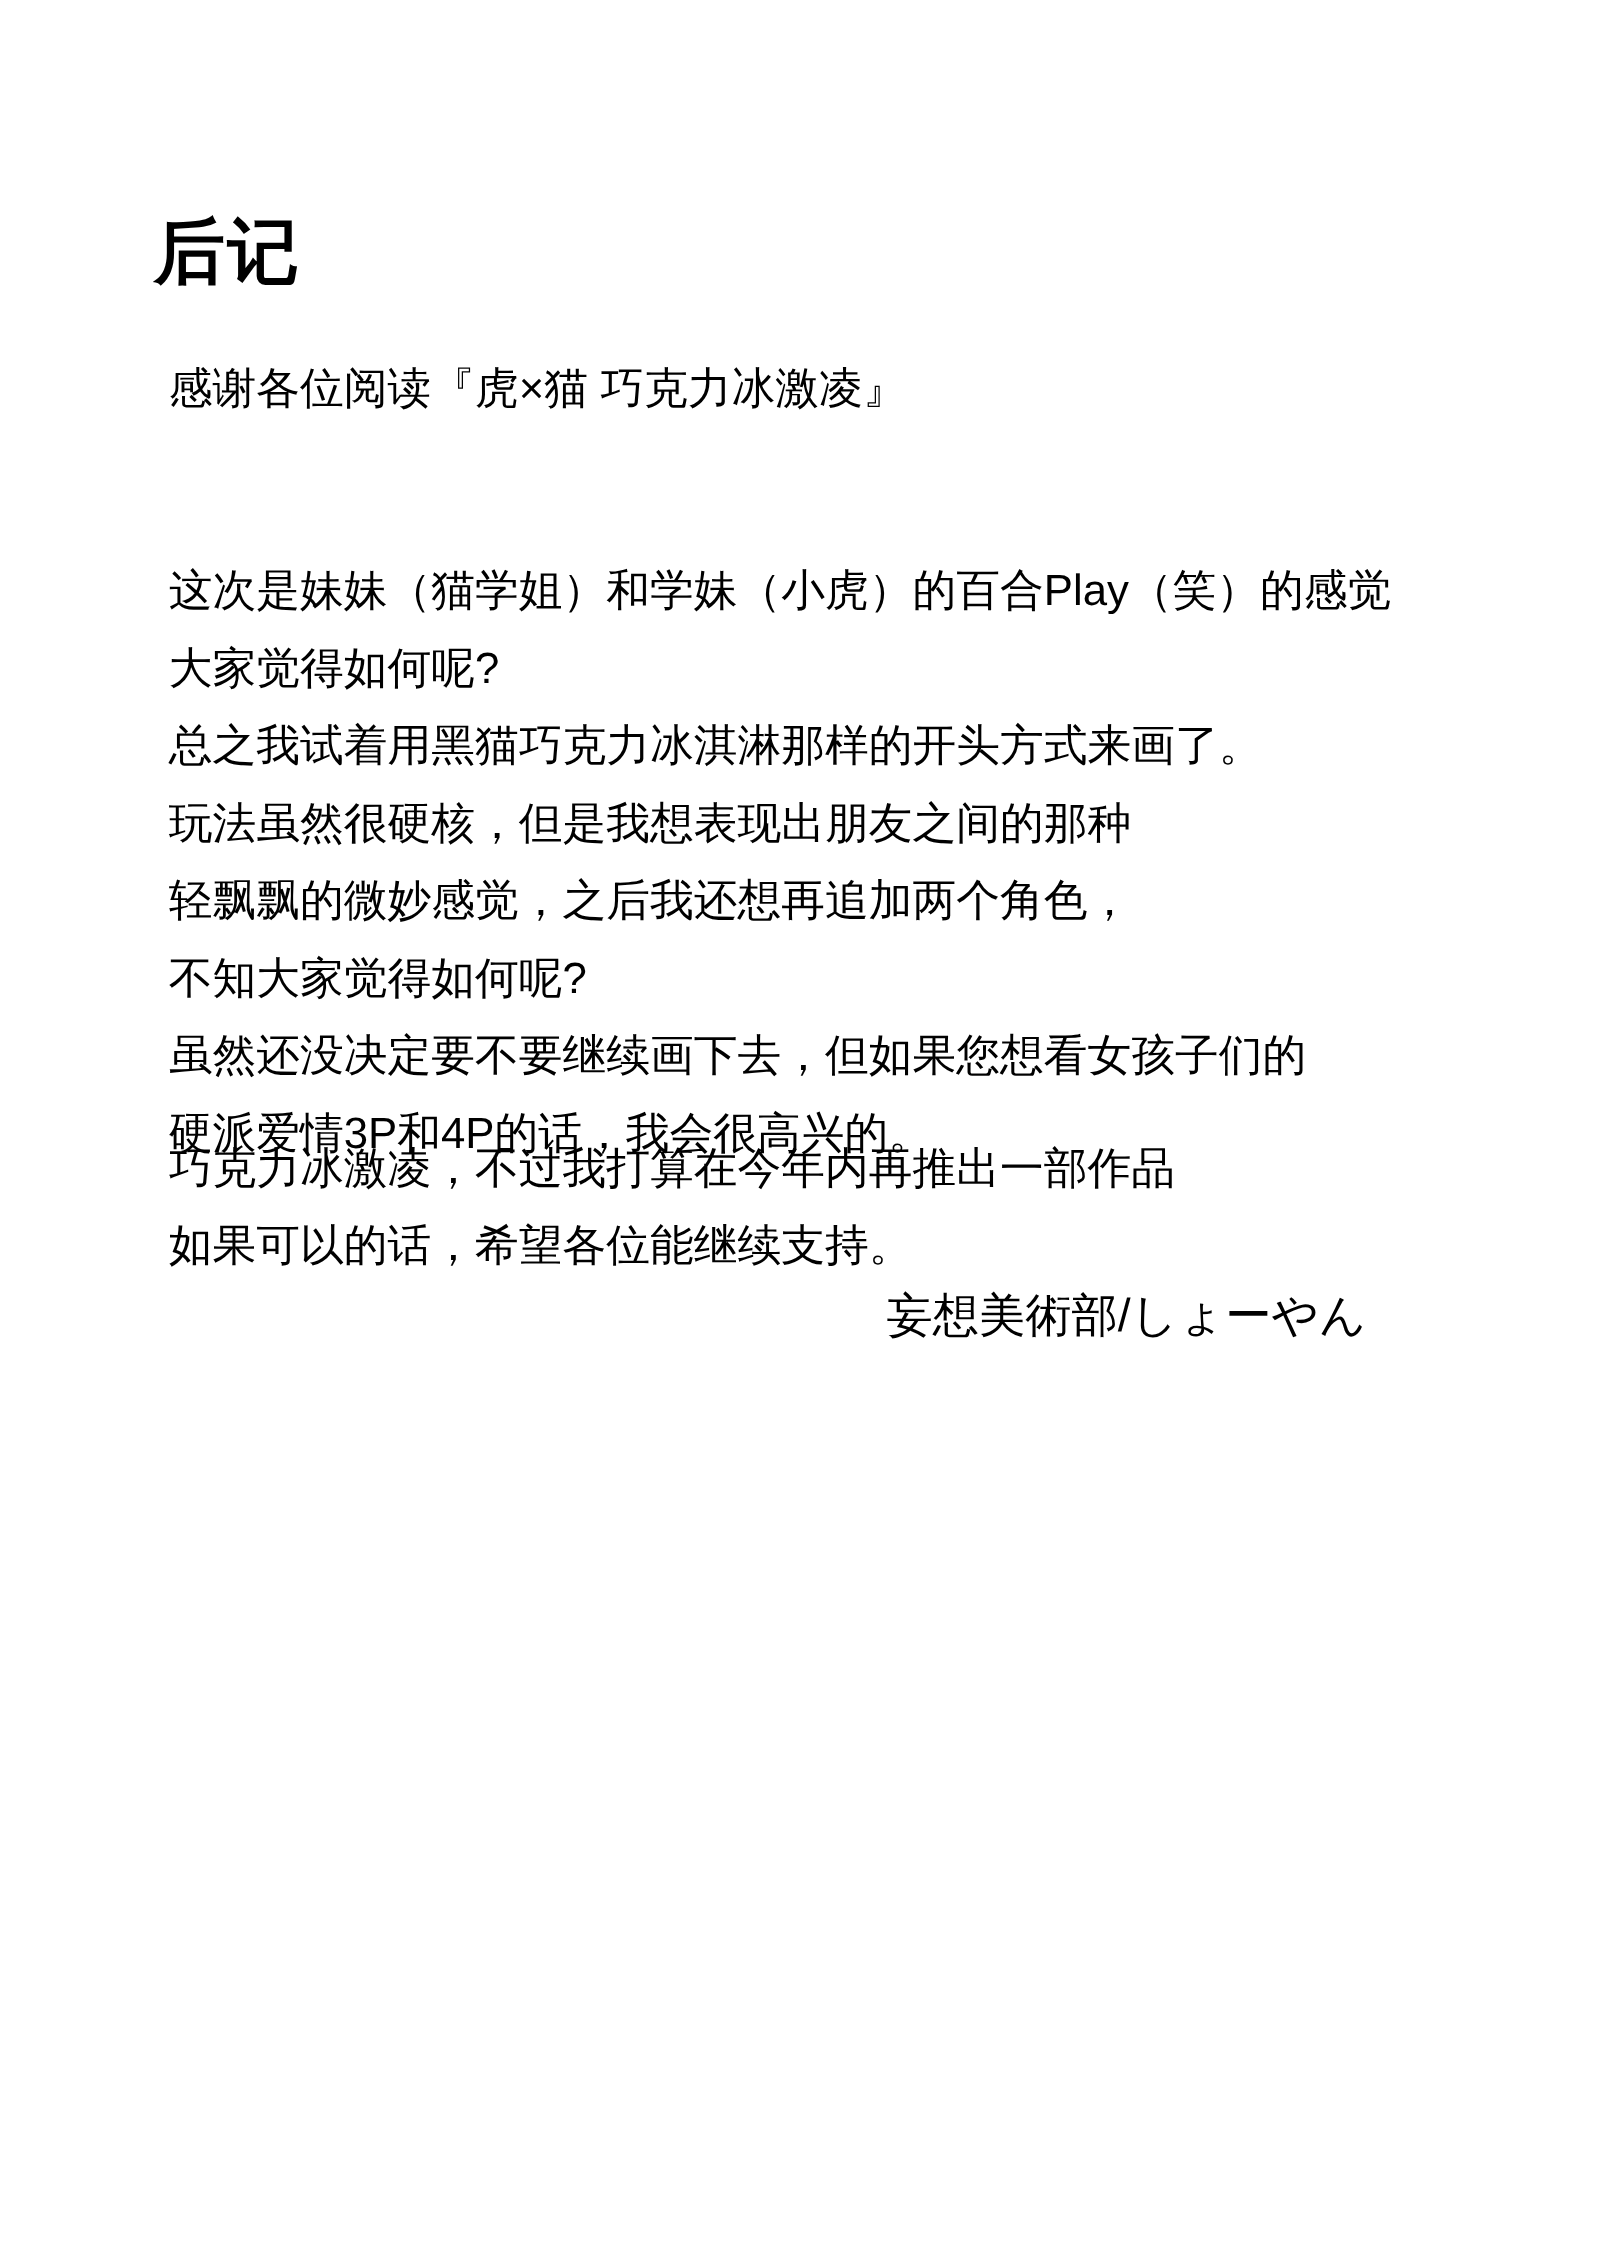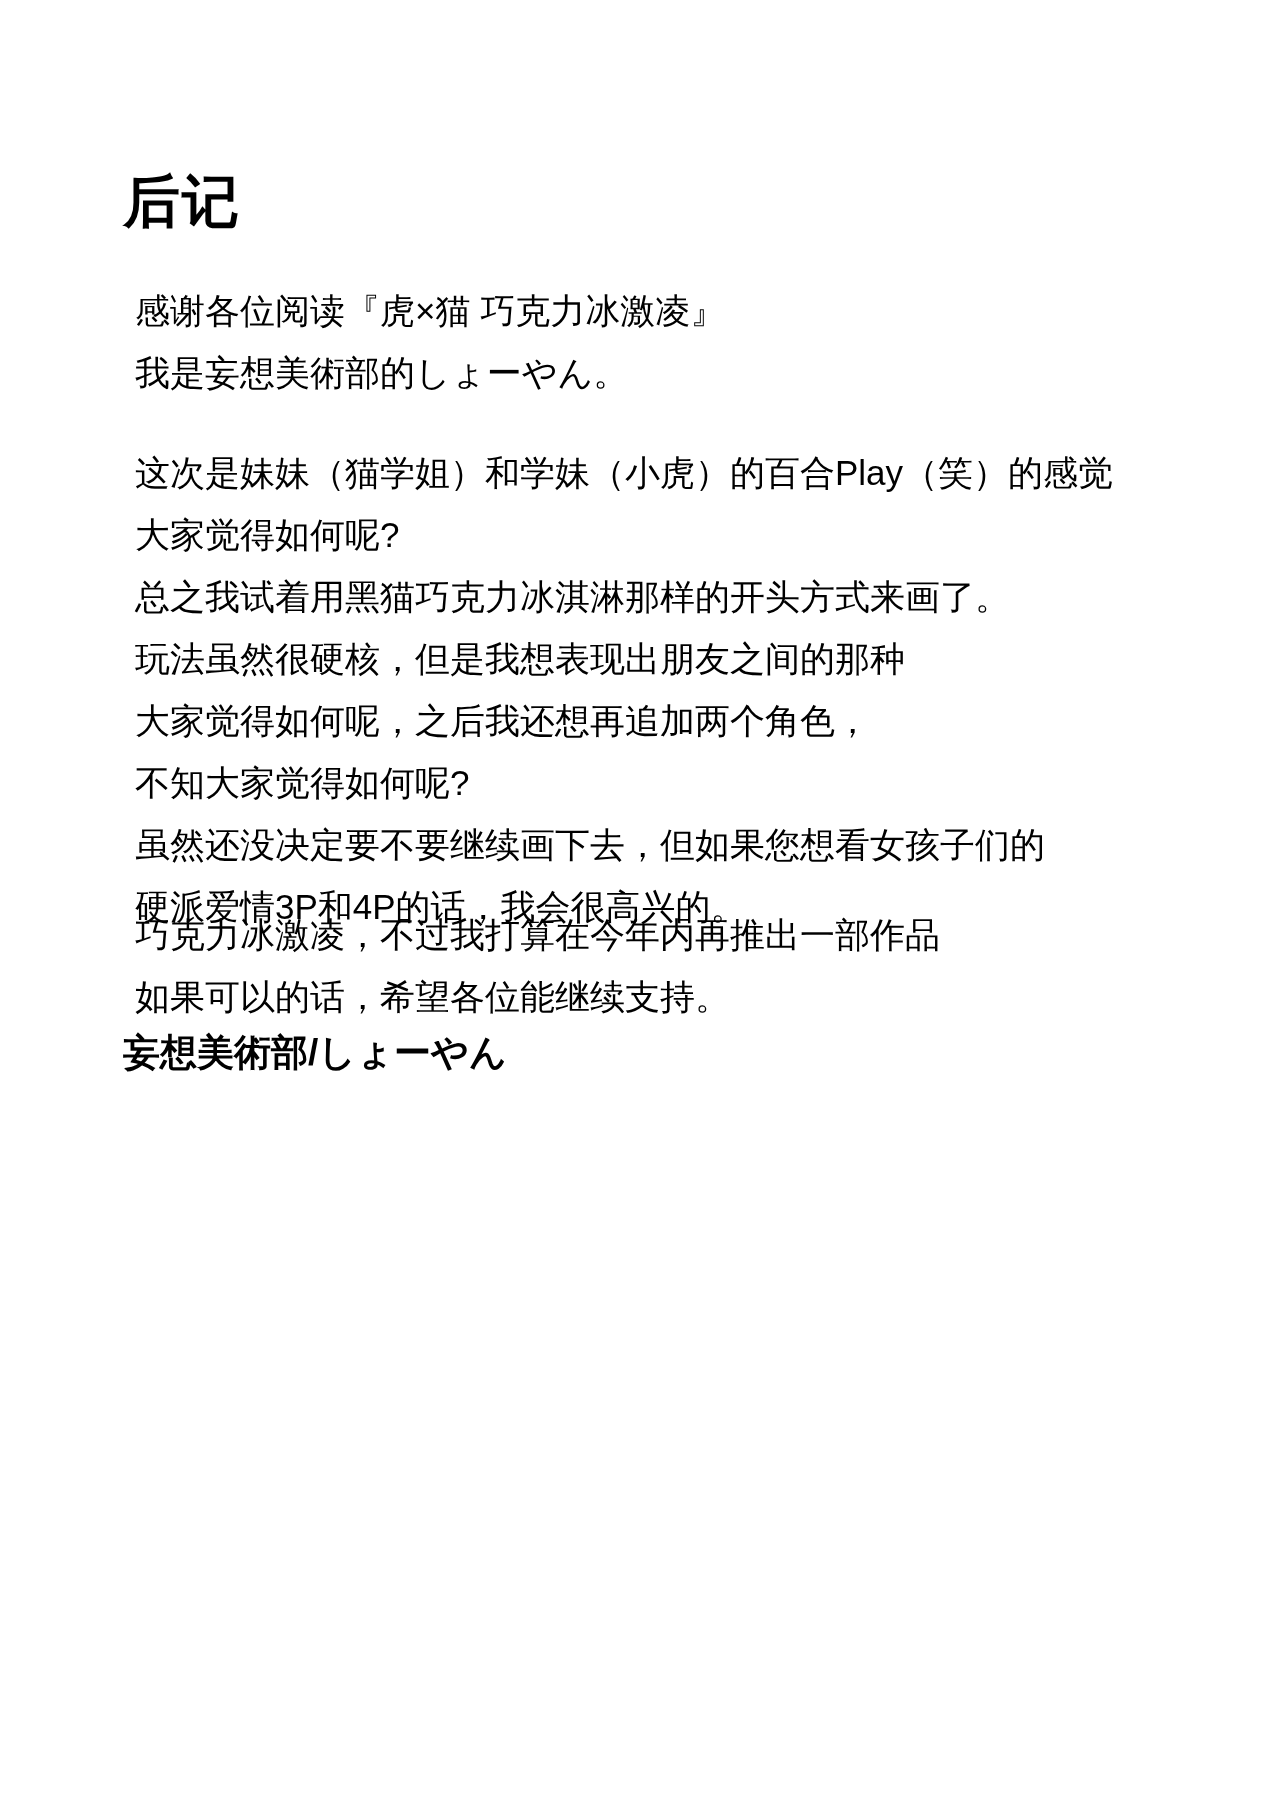--- a/index.html
+++ b/index.html
@@ -32,22 +32,23 @@
     white-space: nowrap;
   }
   .para-1 { top: 226px; }
   .para-2 { top: 388px; }
   .para-3 { top: 850px; }
   .signature {
     position: absolute;
     left: 75px;
     top: 980px;
     width: 970px;
+    text-align: right;
     font-size: 37px;
-    font-weight: 700;
+    font-weight: 400;
     white-space: nowrap;
   }
   .contact {
     position: absolute;
     left: 78px;
     top: 1585px;
     font-size: 35px;
     line-height: 55px;
     font-weight: 500;
     white-space: nowrap;
@@ -55,29 +56,28 @@
 </style>
 </head>
 <body>
 
 <div class="page">
 
   <h1 class="page-title">后记</h1>
 
   <div class="para para-1">
     <p>感谢各位阅读『虎×猫 巧克力冰激凌』</p>
-    <p>我是妄想美術部的しょーやん。</p>
   </div>
 
   <div class="para para-2">
     <p>这次是妹妹（猫学姐）和学妹（小虎）的百合Play（笑）的感觉</p>
     <p>大家觉得如何呢?</p>
     <p>总之我试着用黑猫巧克力冰淇淋那样的开头方式来画了。</p>
     <p>玩法虽然很硬核，但是我想表现出朋友之间的那种</p>
-    <p>大家觉得如何呢，之后我还想再追加两个角色，</p>
+    <p>轻飘飘的微妙感觉，之后我还想再追加两个角色，</p>
     <p>不知大家觉得如何呢?</p>
     <p>虽然还没决定要不要继续画下去，但如果您想看女孩子们的</p>
     <p>硬派爱情3P和4P的话，我会很高兴的。</p>
   </div>
 
   <div class="para para-3">
     <p>巧克力冰激凌，不过我打算在今年内再推出一部作品</p>
     <p>如果可以的话，希望各位能继续支持。</p>
   </div>
 

